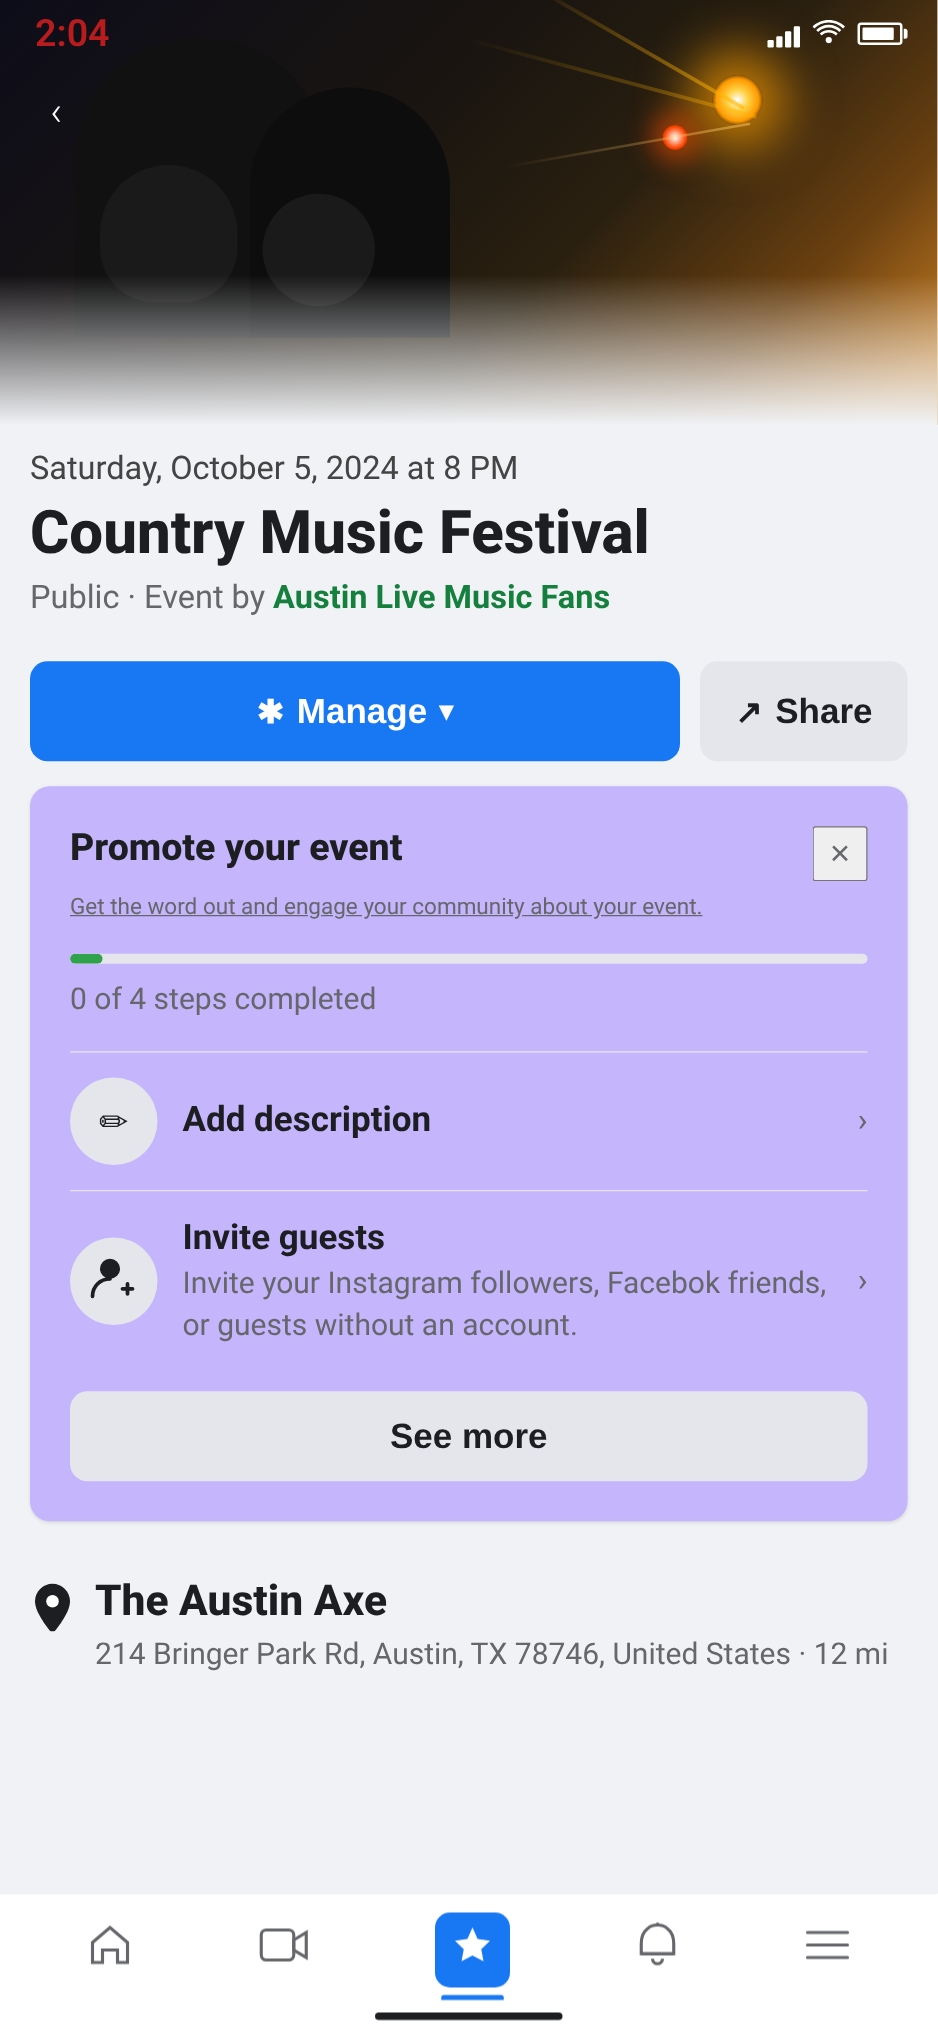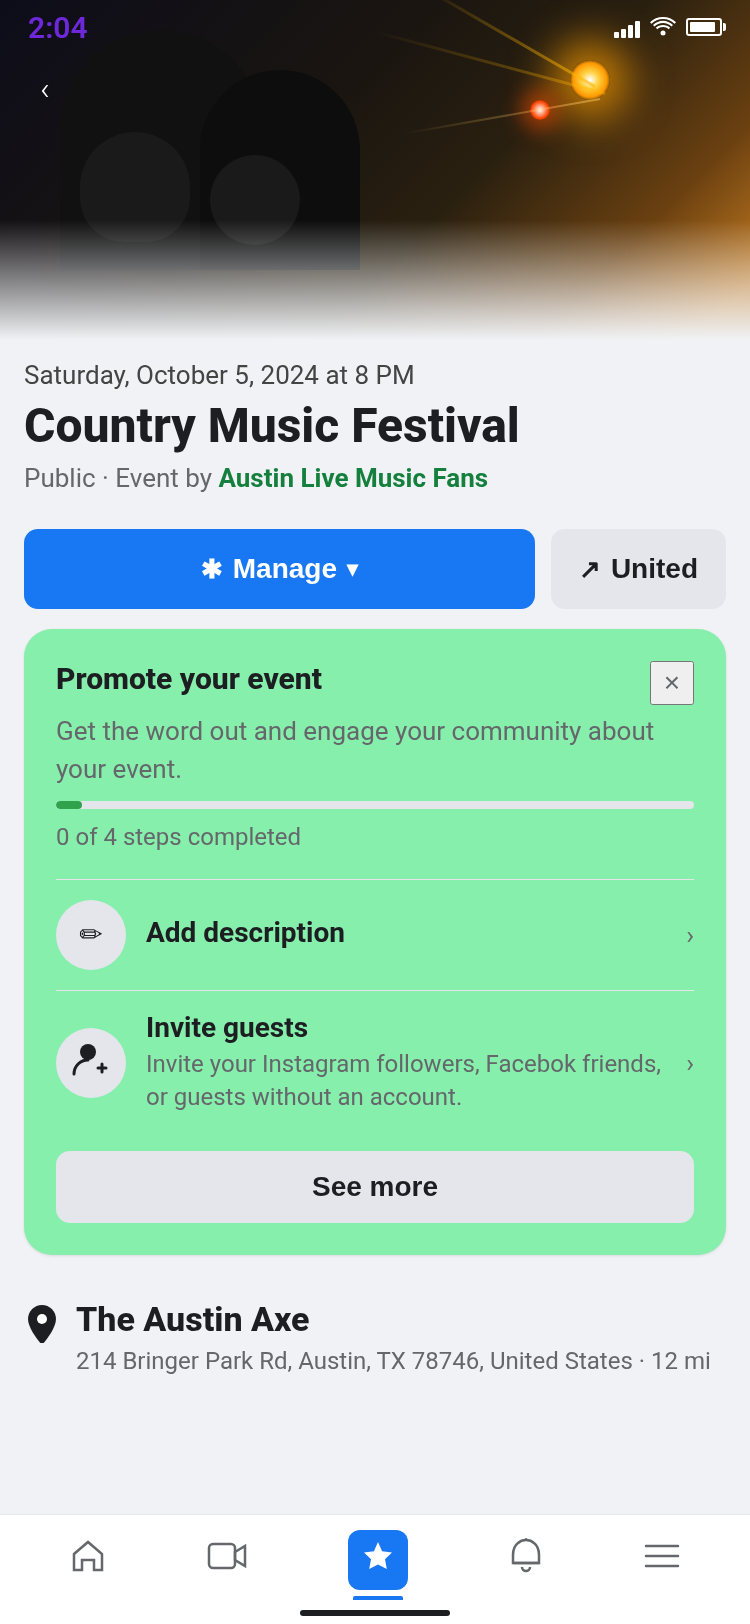--- a/index.html
+++ b/index.html
@@ -20,21 +20,21 @@
       left: 0;
       right: 0;
       height: 54px;
       z-index: 100;
       display: flex;
       align-items: center;
       justify-content: space-between;
       padding: 0 28px;
     }
     .status-time {
-      color: #6d28d9;
+      color: #b91c1c;
       font-size: 30px;
       font-weight: 600;
     }
     .status-icons {
       display: flex;
       align-items: center;
       gap: 10px;
     }
     .signal-bars {
       display: flex;
@@ -177,22 +177,22 @@
       font-weight: 600;
       display: flex;
       align-items: center;
       justify-content: center;
       gap: 10px;
       cursor: pointer;
     }
 
     
     .promote-card {
-      background: #86efac;
-      border-radius: 28px;
+      background: #c4b5fd;
+      border-radius: 16px;
       padding: 32px;
       margin: 16px 0;
       box-shadow: 0 1px 3px rgba(0,0,0,0.1);
     }
     .promote-header {
       display: flex;
       justify-content: space-between;
       align-items: flex-start;
       margin-bottom: 8px;
     }
@@ -205,24 +205,25 @@
       width: 44px;
       height: 44px;
       display: flex;
       align-items: center;
       justify-content: center;
       cursor: pointer;
       color: #65676b;
       font-size: 28px;
     }
     .promote-desc {
-      font-size: 26px;
+      font-size: 18px;
       color: #65676b;
       line-height: 1.45;
-      margin-bottom: 12px;
+      margin-bottom: 24px;
+      text-decoration: underline;
     }
     .progress-bar-container {
       width: 100%;
       height: 8px;
       background: #e4e6eb;
       border-radius: 4px;
       margin-bottom: 14px;
       overflow: hidden;
     }
     .progress-bar-fill {
@@ -451,21 +452,21 @@
   </div>
 
   <div class="action-buttons">
     <button class="btn-manage">
       <span style="font-size:26px;">✱</span>
       <span>Manage</span>
       <span style="font-size:22px;">▾</span>
     </button>
     <button class="btn-share">
       <span style="font-size:26px;">↗</span>
-      <span>United</span>
+      <span>Share</span>
     </button>
   </div>
 
   <div class="promote-card">
     <div class="promote-header">
       <div class="promote-title">Promote your event</div>
       <button class="close-btn">×</button>
     </div>
     <div class="promote-desc">Get the word out and engage your community about your event.</div>
 

